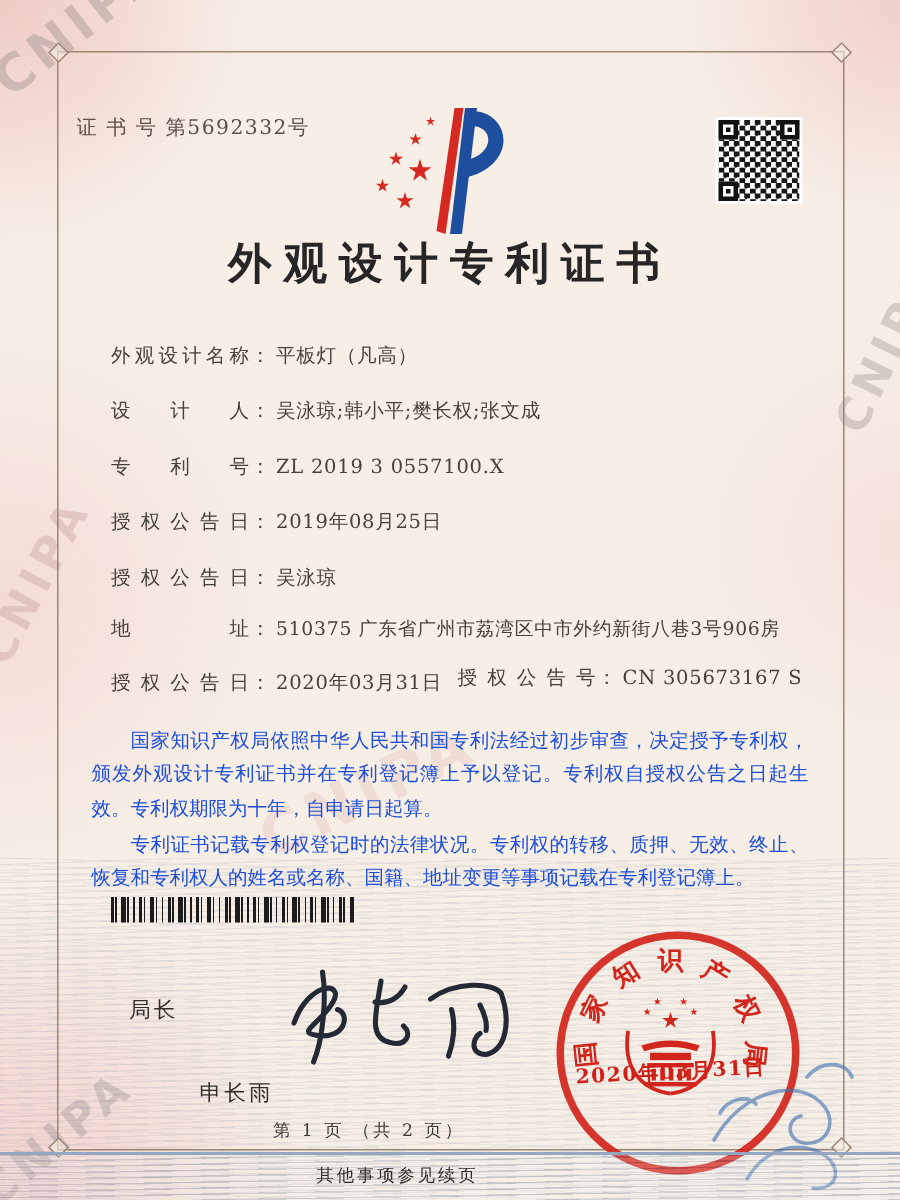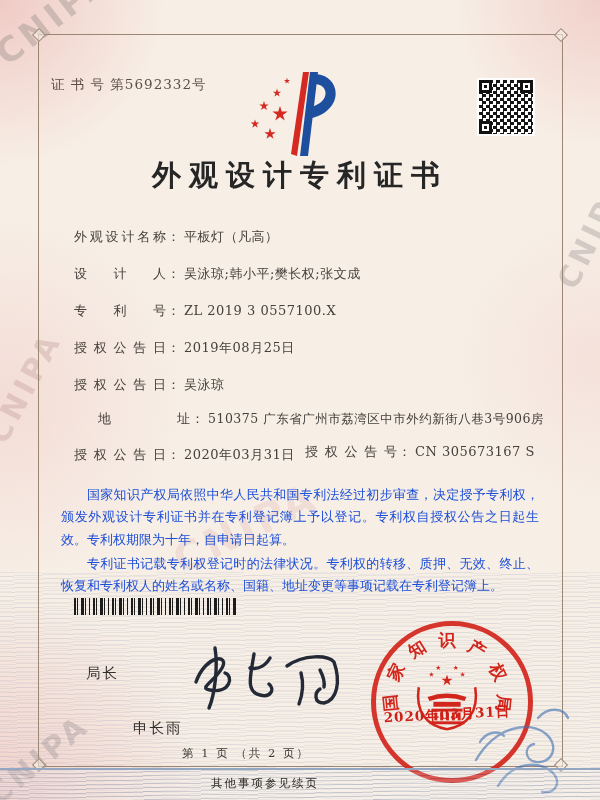--- a/index.html
+++ b/index.html
@@ -115,21 +115,21 @@
 </div>
 <div class="abs row" style="top:302px;">
   <span class="flabel">专利号</span><span class="colon">：</span><span class="fvalue">ZL 2019 3 0557100.X</span>
 </div>
 <div class="abs row" style="top:339px;">
   <span class="flabel">授权公告日</span><span class="colon">：</span><span class="fvalue">2019年08月25日</span>
 </div>
 <div class="abs row" style="top:376px;">
   <span class="flabel">授权公告日</span><span class="colon">：</span><span class="fvalue">吴泳琼</span>
 </div>
-<div class="abs row" style="top:410px;margin-left:24px;">
+<div class="abs row" style="top:410px;">
   <span class="flabel">地址</span><span class="colon">：</span><span class="fvalue" style="font-size:12.5px;">510375 广东省广州市荔湾区中市外约新街八巷3号906房</span>
 </div>
 <div class="abs row" style="top:446px;">
   <span class="flabel">授权公告日</span><span class="colon">：</span><span class="fvalue">2020年03月31日</span>
 </div>
 <div class="abs row" style="top:443px;left:305px;">
   <span class="flabel">授权公告号</span><span class="colon">：</span><span class="fvalue">CN 305673167 S</span>
 </div>
 
 <div class="abs paras">

